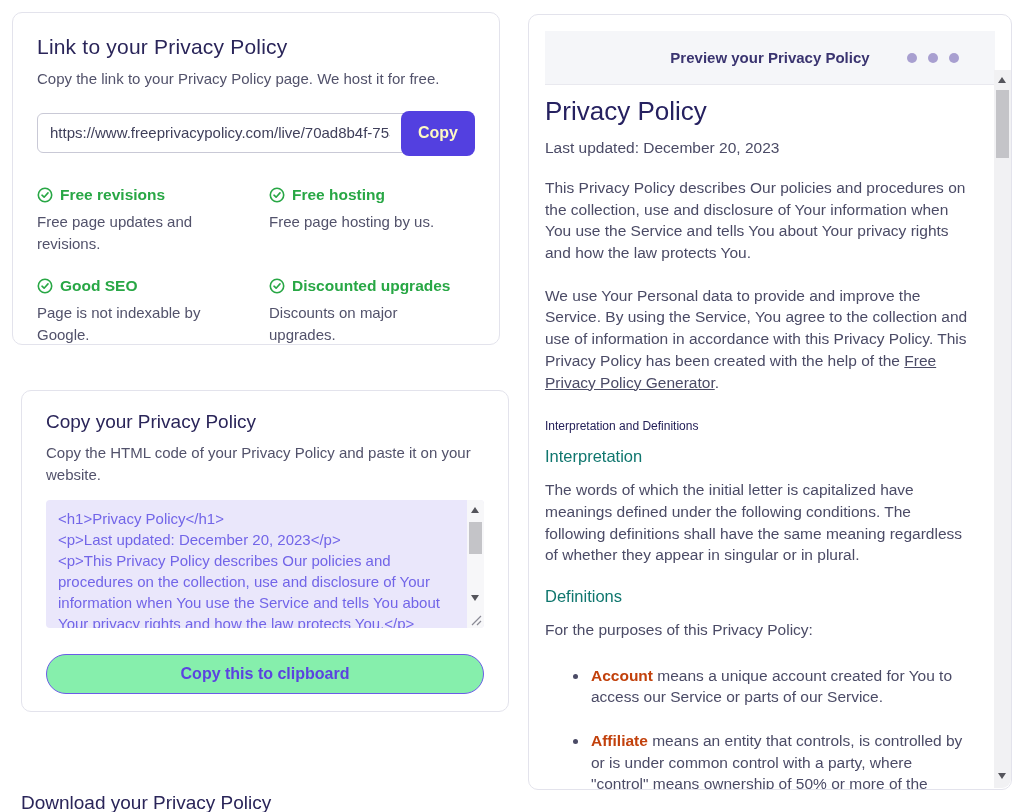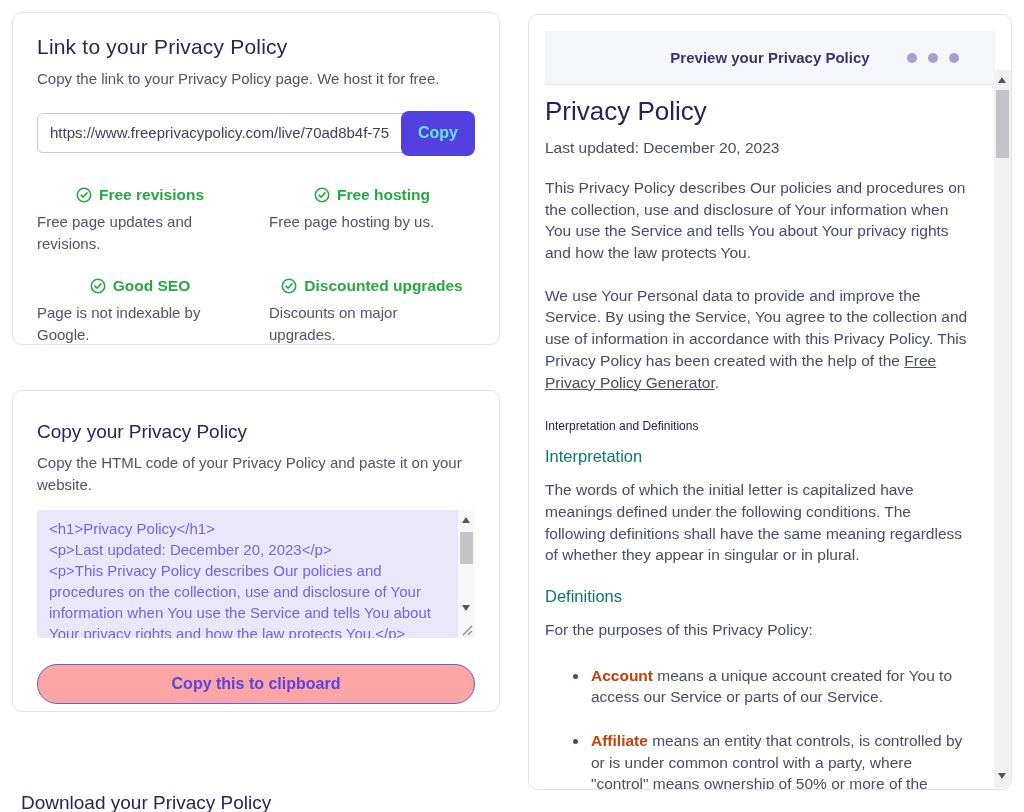--- a/index.html
+++ b/index.html
@@ -11,46 +11,46 @@
 
   
   .card-link { left:12px; top:12px; width:488px; height:333px; padding:22px 24px; }
   .card-title { font-size:21px; font-weight:500; color:#2a2559; letter-spacing:.2px; }
   .card-sub { font-size:15px; color:#52526b; margin-top:9px; line-height:1.45; }
   .url-group { position:relative; margin-top:21px; height:45px; }
   .url-input { width:100%; height:40px; margin-top:2px; border:1px solid #c9c9d6; border-radius:6px;
     padding:0 84px 0 12px; font-size:15px; color:#3f3f5a; font-family:"Liberation Sans",sans-serif;
     background:#fff; outline:none; }
   .copy-btn { position:absolute; right:0; top:0; width:74px; height:45px; background:#5340e0;
-    color:#5eead4; font-size:16px; font-weight:bold; border:none; border-radius:8px; cursor:pointer;
+    color:#fef9c3; font-size:16px; font-weight:bold; border:none; border-radius:8px; cursor:pointer;
     font-family:"Liberation Sans",sans-serif; }
   .features { margin-top:30px; display:grid; grid-template-columns:1fr 1fr; column-gap:26px; row-gap:23px; }
-  .feat-title { display:flex; align-items:center; gap:7px; color:#28a745; font-size:15.5px; font-weight:bold;justify-content:center; }
+  .feat-title { display:flex; align-items:center; gap:7px; color:#28a745; font-size:15.5px; font-weight:bold; }
   .feat-title svg { flex:0 0 auto; }
   .feat-desc { font-size:15px; color:#52526b; margin-top:7px; line-height:1.45; width:92%; }
 
   
-  .card-copy { left:12px; top:390px; width:488px; height:322px; padding:30px 24px; }
+  .card-copy { left:21px; top:390px; width:488px; height:322px; padding:20px 24px; }
   .card-title-sm { font-size:19px; font-weight:500; color:#2a2559; }
   .codebox { position:relative; margin-top:14px; height:128px; background:#eae7fb; border-radius:4px;
     overflow:hidden; cursor:text; }
   .codebox .code-text { display:block; padding:8px 30px 8px 12px; font-size:15px; line-height:21px;
     color:#7265e8; white-space:pre-wrap; word-wrap:break-word; }
   .vscroll { position:absolute; top:0; right:0; bottom:0; width:17px; background:#f7f7f9; }
   .vscroll .arrow-up, .vscroll .arrow-down { position:absolute; left:0; width:17px; height:16px; }
   .arrow-up::after { content:""; position:absolute; left:4px; top:5px; border-left:4.5px solid transparent;
     border-right:4.5px solid transparent; border-bottom:6px solid #55555c; }
   .arrow-down::after { content:""; position:absolute; left:4px; top:5px; border-left:4.5px solid transparent;
     border-right:4.5px solid transparent; border-top:6px solid #55555c; }
   .vscroll .thumb { position:absolute; left:2px; width:13px; background:#c4c4c8; }
   .codebox .arrow-up { top:2px; }
   .codebox .arrow-down { bottom:22px; }
   .codebox .thumb { top:22px; height:32px; }
   .resize-grip { position:absolute; right:2px; bottom:2px; width:11px; height:11px; }
-  .clipboard-btn { display:block; width:100%; height:40px; margin-top:26px; background:#fca5a5;
+  .clipboard-btn { display:block; width:100%; height:40px; margin-top:26px; background:#86efac;
     border:1px solid #6c5ce7; border-radius:20px; color:#5b43e0; font-size:16px; font-weight:bold;
     cursor:pointer; font-family:"Liberation Sans",sans-serif; }
 
   
   .download-sec { position:absolute; left:21px; top:792px; width:480px; }
   .download-sec .card-title-sm { color:#2a2559; font-size:19px; }
   .download-sec .card-sub { margin-top:10px; }
 
   
   .card-preview { left:528px; top:14px; width:484px; height:776px; padding:16px; overflow:hidden; }

